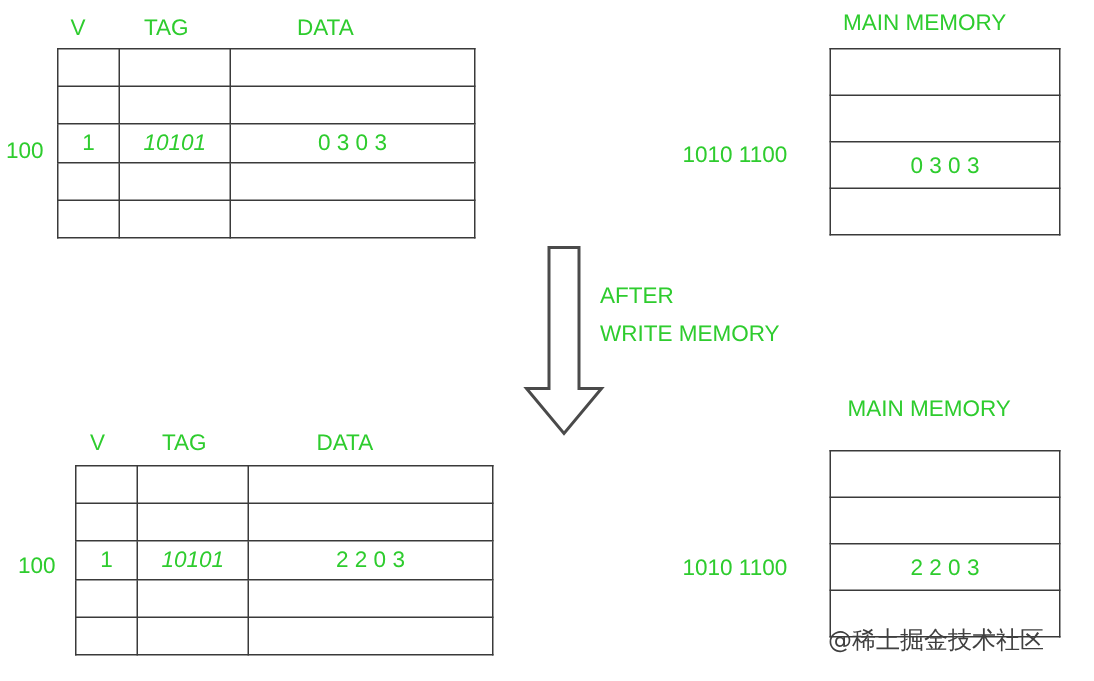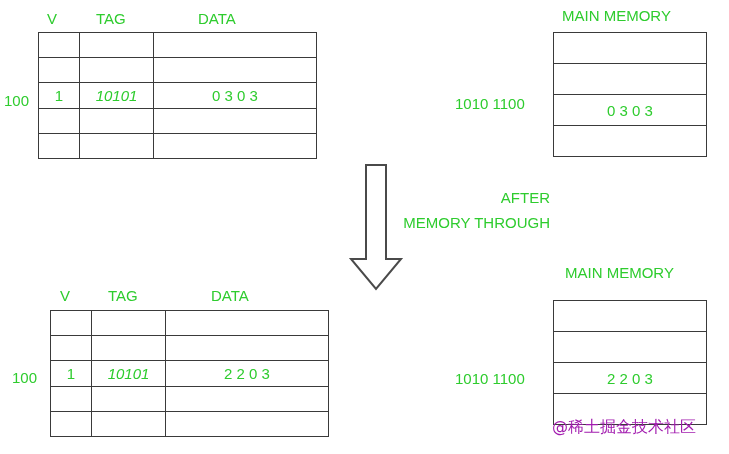--- a/index.html
+++ b/index.html
@@ -25,21 +25,21 @@
 
   
   .lbl {
     position: absolute;
     color: #2ecc2e;
     font-size: 15px;
     line-height: 1;
     white-space: nowrap;
   }
   .lbl.center {
-    text-align: right;
+    text-align: left;
   }
 
   
   .cache-table {
     position: absolute;
     border-collapse: collapse;
     table-layout: fixed;
   }
   .cache-table td {
     border: 1px solid #3a3a3a;
@@ -76,21 +76,21 @@
   }
 
   
   .arrow {
     position: absolute;
   }
 
   
   .watermark {
     position: absolute;
-    color: #a21caf;
+    color: #404040;
     font-size: 16px;
     line-height: 1;
     white-space: nowrap;
     font-family: "DejaVu Sans", sans-serif;
   }
 </style>
 </head>
 <body>
 
 <div class="stage">
@@ -150,21 +150,21 @@
       <td></td>
     </tr>
   </tbody>
     </table>
 
   <svg class="arrow" style="left:342px; top:162px;" width="62" height="130" viewBox="0 0 62 130">
     <polygon points="24,3 44,3 44,97 59,97 34,127 9,97 24,97" fill="#ffffff" stroke="#4a4a4a" stroke-width="2" stroke-linejoin="miter"></polygon>
   </svg>
 
   <div class="lbl center" style="left:400px; top:190px; width:150px;">AFTER</div>
-  <div class="lbl center" style="left:400px; top:215px; width:150px;">MEMORY THROUGH</div>
+  <div class="lbl center" style="left:400px; top:215px; width:150px;">WRITE MEMORY</div>
 
   <div class="lbl" style="left:60px; top:288px;">V</div>
   <div class="lbl" style="left:108px; top:288px;">TAG</div>
   <div class="lbl" style="left:211px; top:288px;">DATA</div>
 
   <div class="lbl" style="left:12px; top:370px;">100</div>
 
   <table class="cache-table" style="left:50px; top:310px;">
     <tbody>
         <tr>

